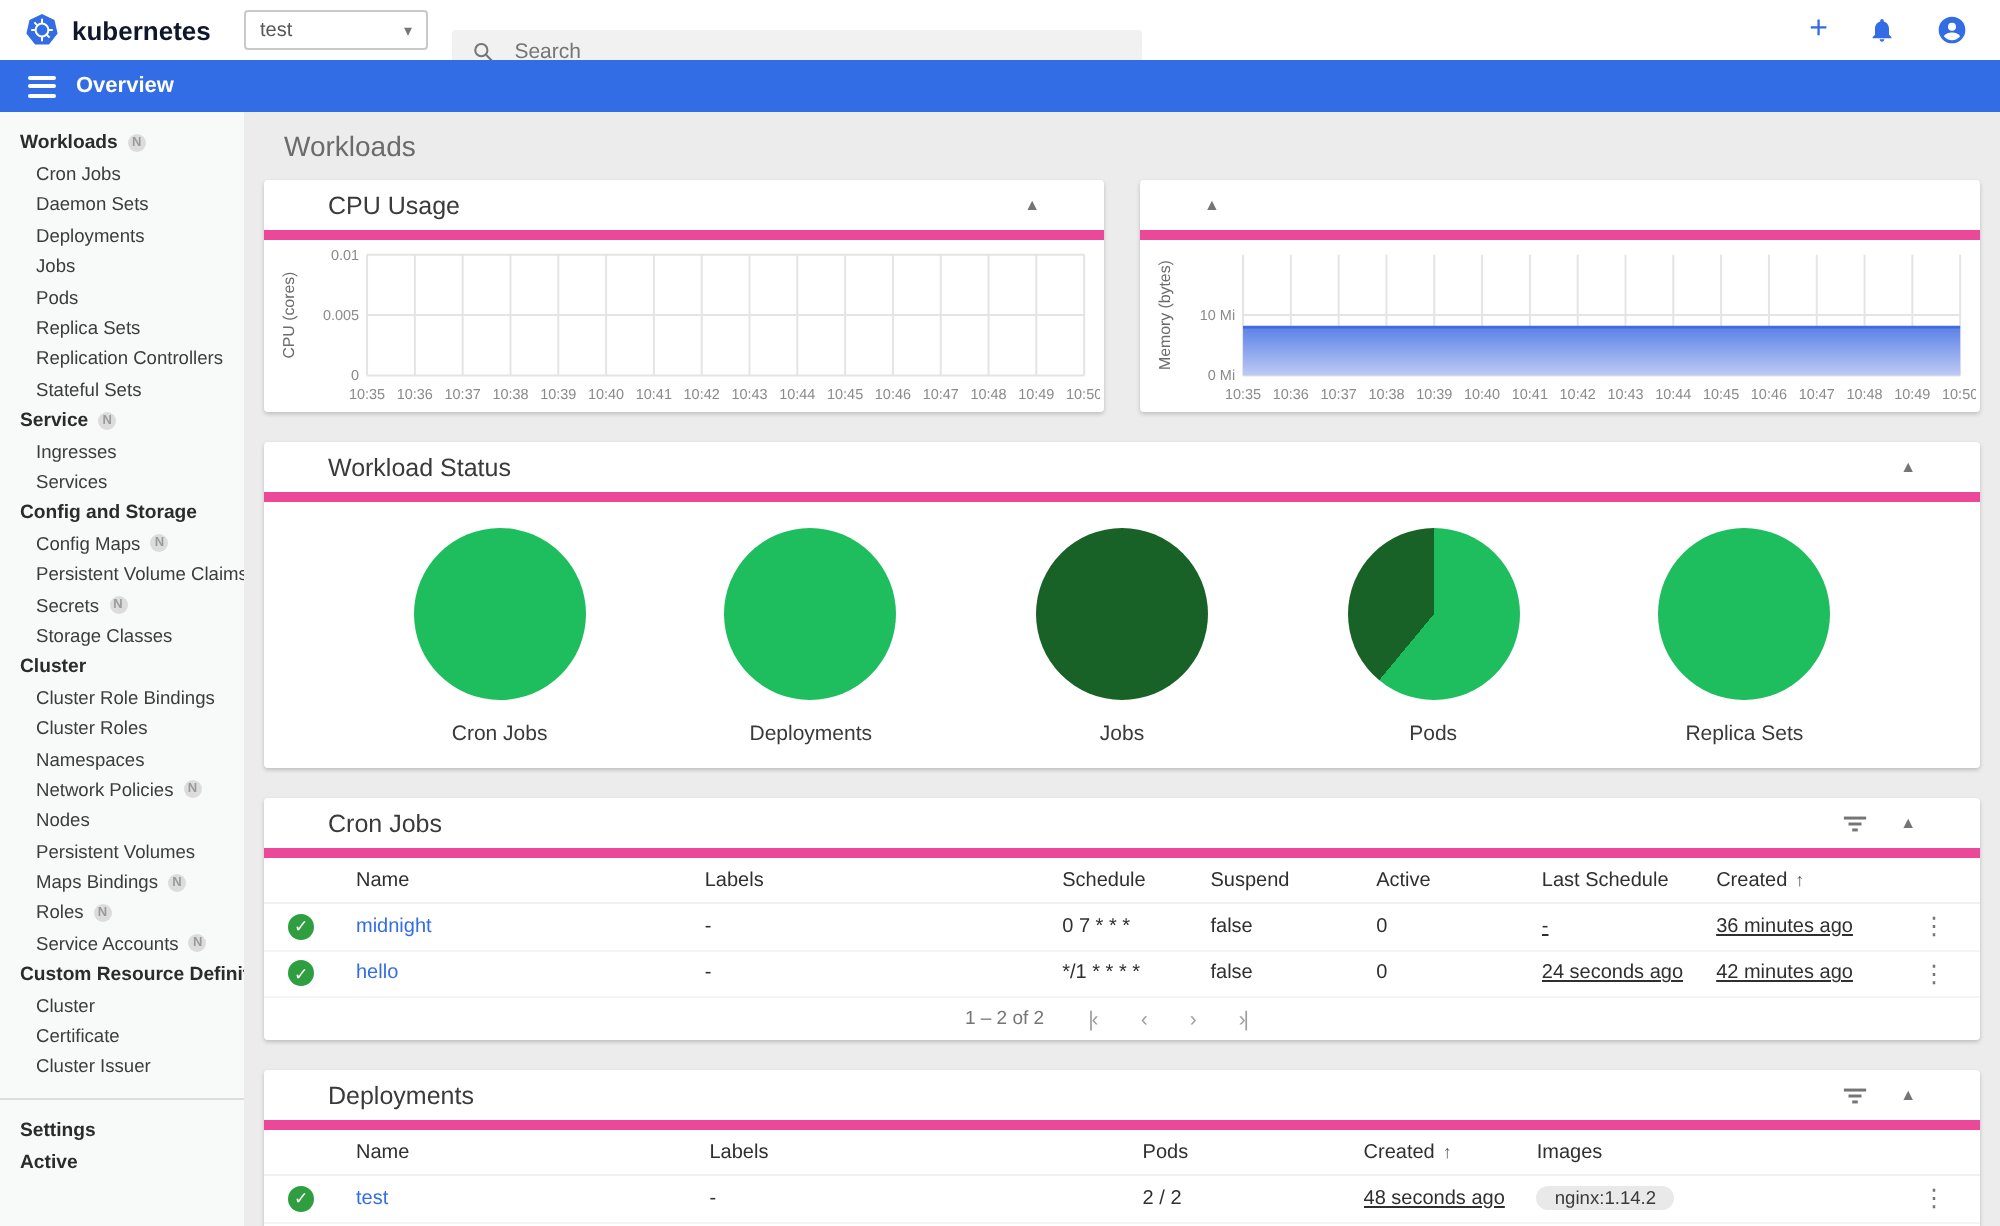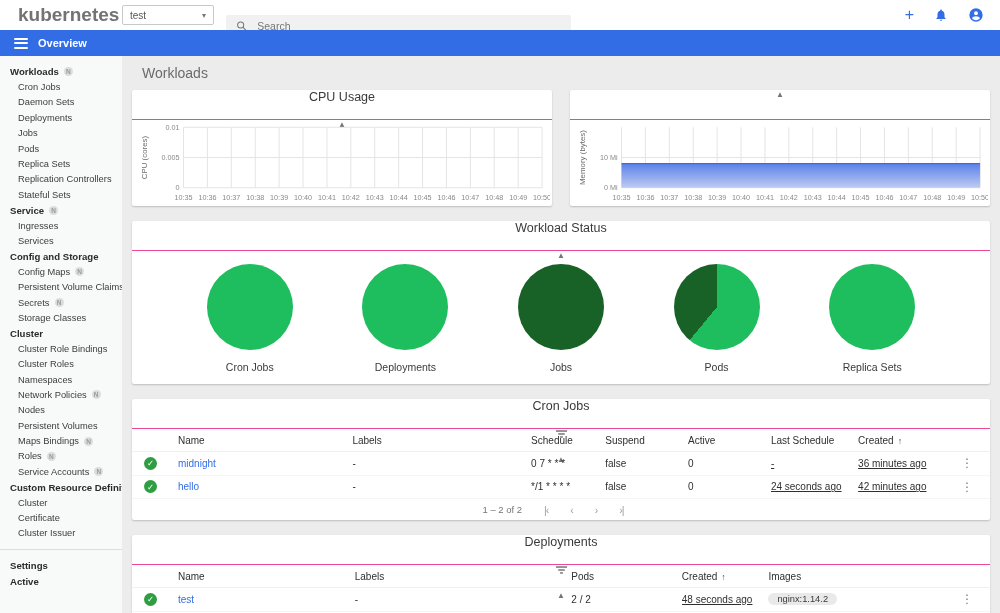--- a/index.html
+++ b/index.html
@@ -3,21 +3,21 @@
 <meta charset="utf-8">
 <style>
   * { margin:0; padding:0; box-sizing:border-box; }
   html,body { width:1000px; height:613px; overflow:hidden; }
   body { font-family:"Liberation Sans", sans-serif; background:#ececec; color:#333; }
   .app { width:1000px; height:613px; overflow:hidden; display:flex; flex-direction:column; }
 
   
   .topbar { height:30px; background:#fff; display:flex; align-items:center; flex:0 0 30px; }
   .logo { display:flex; align-items:center; gap:6px; padding:0 12px; width:122px; }
-  .logo-text { color:#737373; font-weight:bold; font-size:19px; }
+  .logo-text { color:#0f172a; font-weight:bold; font-size:13px; }
   .ns-select { width:92px; height:20px; border:1px solid #c9c9c9; border-radius:2px; display:flex; align-items:center;
                padding:0 7px; font-size:10px; color:#555; margin-right:12px; background:#fff; }
   .ns-select .val { flex:1; }
   .ns-caret { color:#777; font-size:8px; }
   .searchbar { width:345px; height:22px; background:#f1f1f1; border-radius:2px; display:flex; align-items:center; padding:0 10px; gap:10px;margin-top:22px; }
   .searchbar input { border:none; outline:none; background:transparent; font-size:10.5px; color:#555; width:100%; font-family:inherit; }
   .top-actions { margin-left:auto; display:flex; align-items:center; gap:20px; padding-right:16px; }
   .top-actions .plus { color:#326de6; font-size:16px; line-height:1; cursor:pointer; }
 
   
@@ -33,21 +33,21 @@
   .sb-item { display:flex; align-items:center; padding:0 0 0 18px; height:15.4px; font-size:9.3px; color:#3c3c3c; cursor:pointer; white-space:nowrap; }
   .nbadge { width:9px; height:9px; border-radius:50%; background:#dcdcdc; color:#9a9a9a; font-size:6.5px; font-weight:bold;
             display:inline-flex; align-items:center; justify-content:center; margin-left:5px; flex:0 0 9px; }
   .sb-divider { height:1px; background:#ddd; margin:8px 0; }
 
   .content { flex:1; padding:0 10px; overflow:hidden; }
   .page-title { font-size:14px; color:#6b6b6b; margin:9px 0 9px 10px; }
 
   
   .card { background:#fff; border-radius:2px; box-shadow:0 1px 2px rgba(0,0,0,.2); margin-bottom:15px; overflow:hidden; }
-  .card-head { height:30px; display:flex; align-items:center; padding:0 32px; border-bottom:1px solid #ec4899; gap:16px;flex-direction:column; }
+  .card-head { height:30px; display:flex; align-items:center; padding:0 32px; border-bottom:5px solid #ec4899; gap:16px; }
   .card-title { flex:1; font-size:12.5px; color:#3a3a3a; }
   .caret { color:#757575; font-size:8px; cursor:pointer; }
   .filter-btn { cursor:pointer; display:flex; align-items:center; }
 
   .charts-row { display:grid; grid-template-columns:1fr 1fr; gap:18px; }
   .chart-body { height:86px; padding:0 2px; }
   .chart-body svg { display:block; font-family:inherit; }
 
   
   .status-body { display:flex; justify-content:space-around; align-items:flex-start; padding:13px 40px 11px; }

